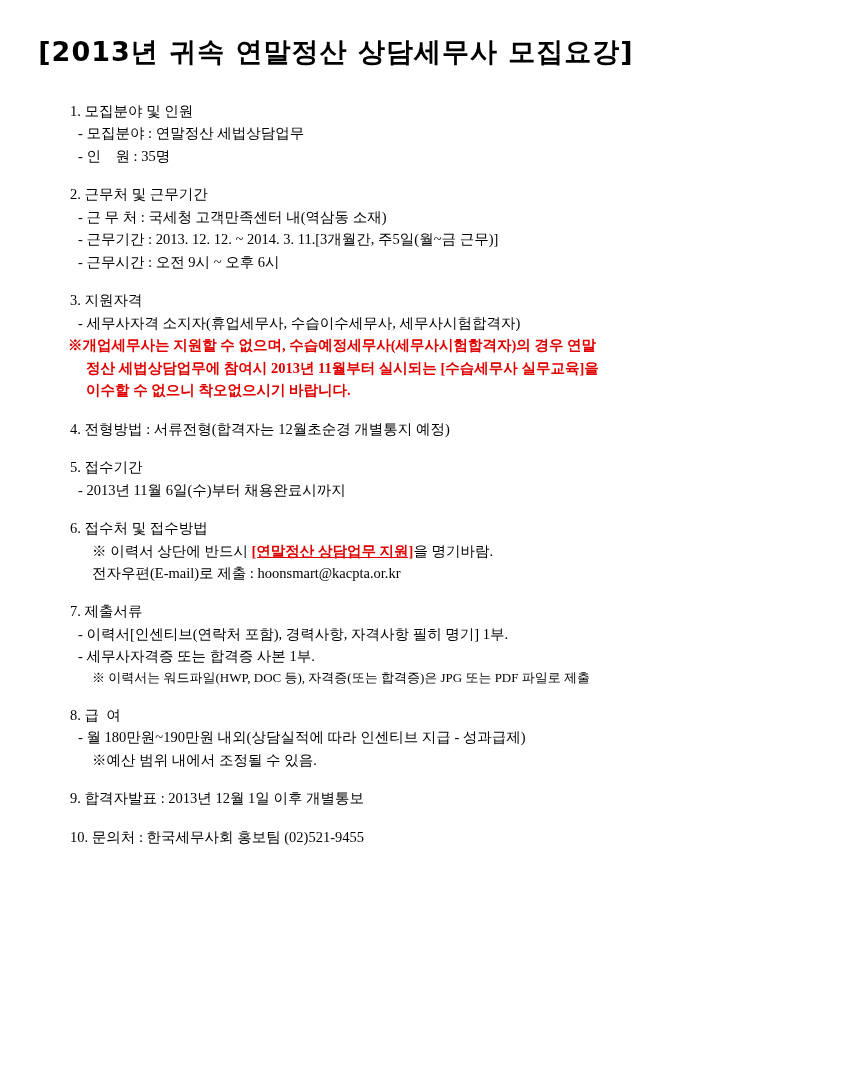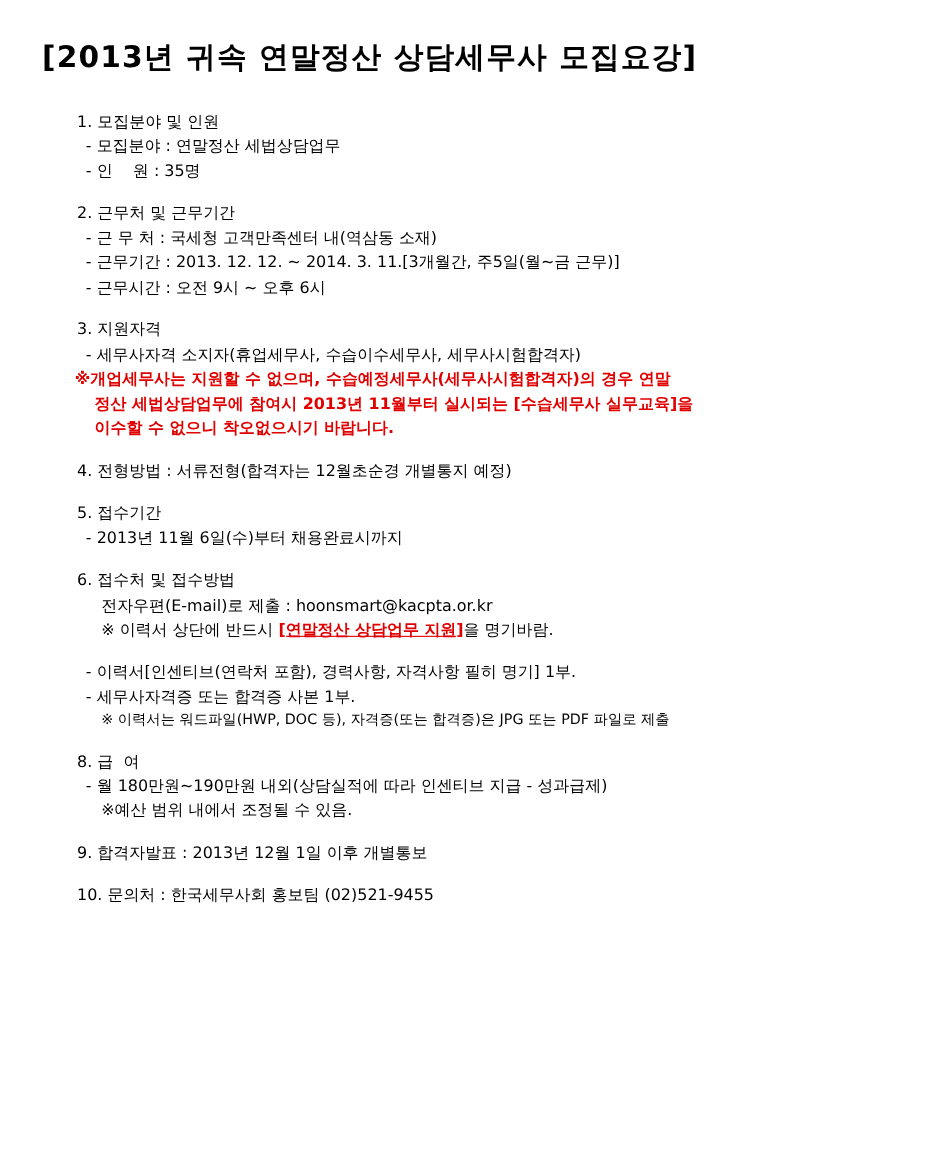--- a/index.html
+++ b/index.html
@@ -29,20 +29,21 @@
     margin: 12px 0 30px 0;
     white-space: pre;
   }
   .section {
     margin-bottom: 16px;
   }
   .ln {
     font-size: 14.5px;
     line-height: 1.55;
     white-space: pre-wrap;
+    font-family: Liberation Serif, serif;
   }
   .lvl0 { padding-left: 40px; }
   .lvl1 { padding-left: 48px; }
   .lvl2 { padding-left: 62px; }
   .red {
     color: #e00000;
     font-weight: bold;
   }
   .redblock {
     padding-left: 38px;
@@ -92,25 +93,26 @@
     <div class="ln lvl0">4. 전형방법 : 서류전형(합격자는 12월초순경 개별통지 예정)</div>
   </div>
 
   <div class="section">
     <div class="ln lvl0">5. 접수기간</div>
     <div class="ln lvl1">- 2013년 11월 6일(수)부터 채용완료시까지</div>
   </div>
 
   <div class="section">
     <div class="ln lvl0">6. 접수처 및 접수방법</div>
+    <div class="ln lvl2"><span>※ 이력서 상단에 반드시 </span><span class="under-red">[연말정산 상담업무 지원]</span><span>을 명기바람.</span></div>
     <div class="ln lvl2">전자우편(E-mail)로 제출 : hoonsmart@kacpta.or.kr</div>
-    <div class="ln lvl2"><span>※ 이력서 상단에 반드시 </span><span class="under-red">[연말정산 상담업무 지원]</span><span>을 명기바람.</span></div>
   </div>
 
   <div class="section">
+    <div class="ln lvl0">7. 제출서류</div>
     <div class="ln lvl1">- 이력서[인센티브(연락처 포함), 경력사항, 자격사항 필히 명기] 1부.</div>
     <div class="ln lvl1">- 세무사자격증 또는 합격증 사본 1부.</div>
     <div class="ln lvl2 small">※ 이력서는 워드파일(HWP, DOC 등), 자격증(또는 합격증)은 JPG 또는 PDF 파일로 제출</div>
   </div>
 
   <div class="section">
     <div class="ln lvl0">8. 급  여</div>
     <div class="ln lvl1">- 월 180만원~190만원 내외(상담실적에 따라 인센티브 지급 - 성과급제)</div>
     <div class="ln lvl2">※예산 범위 내에서 조정될 수 있음.</div>
   </div>

